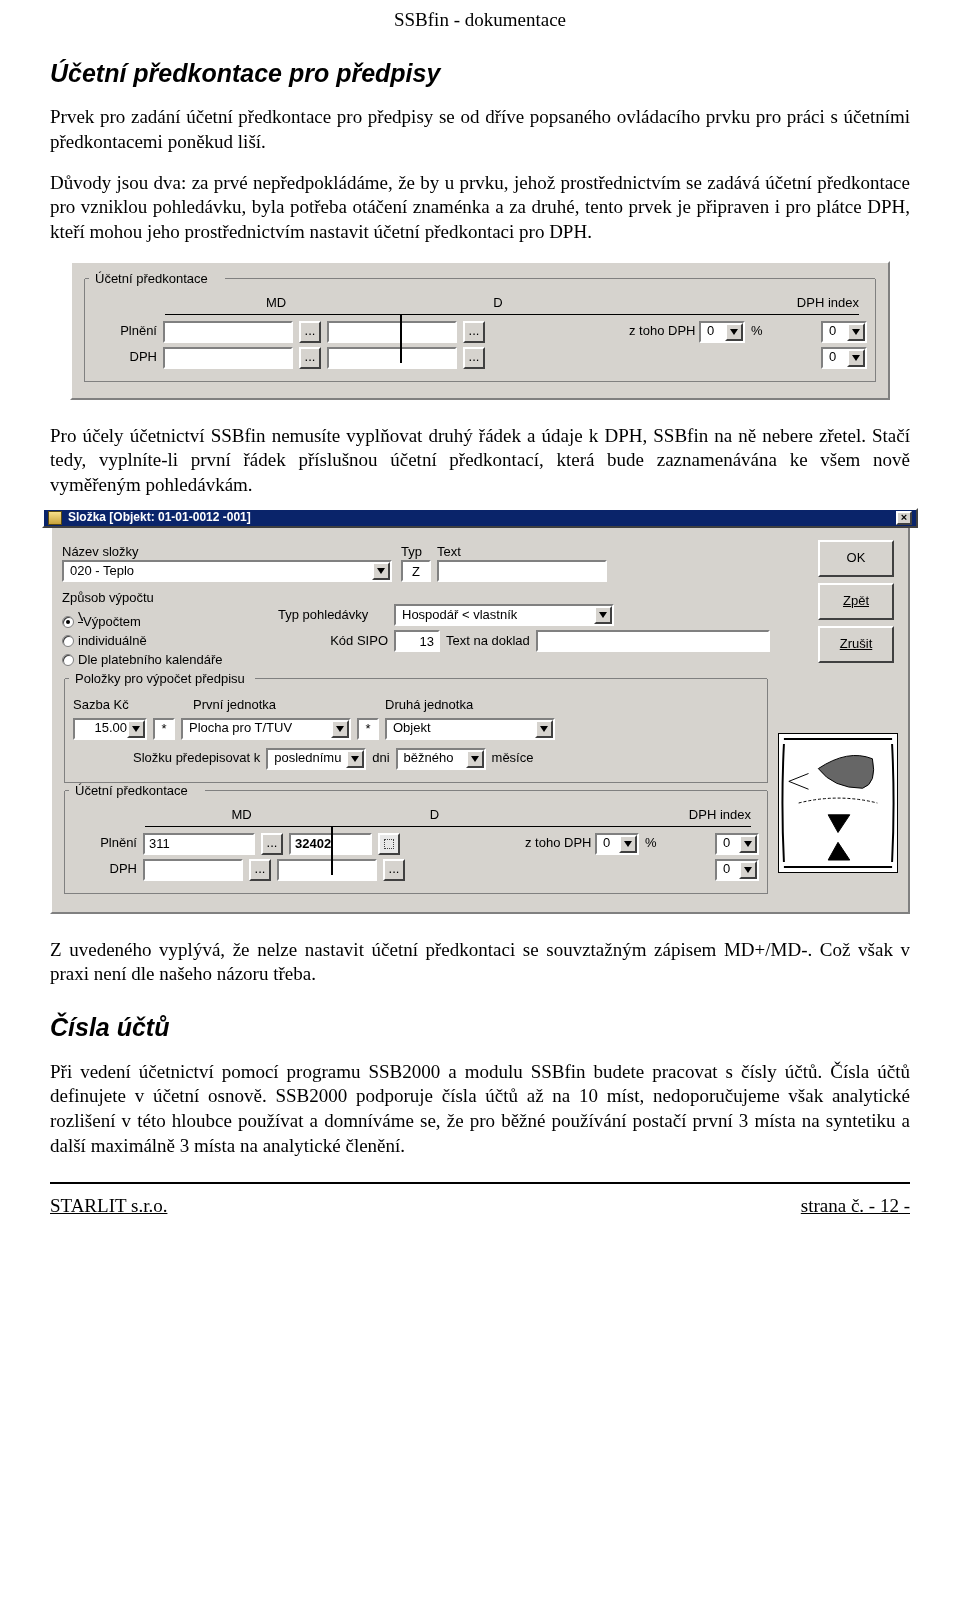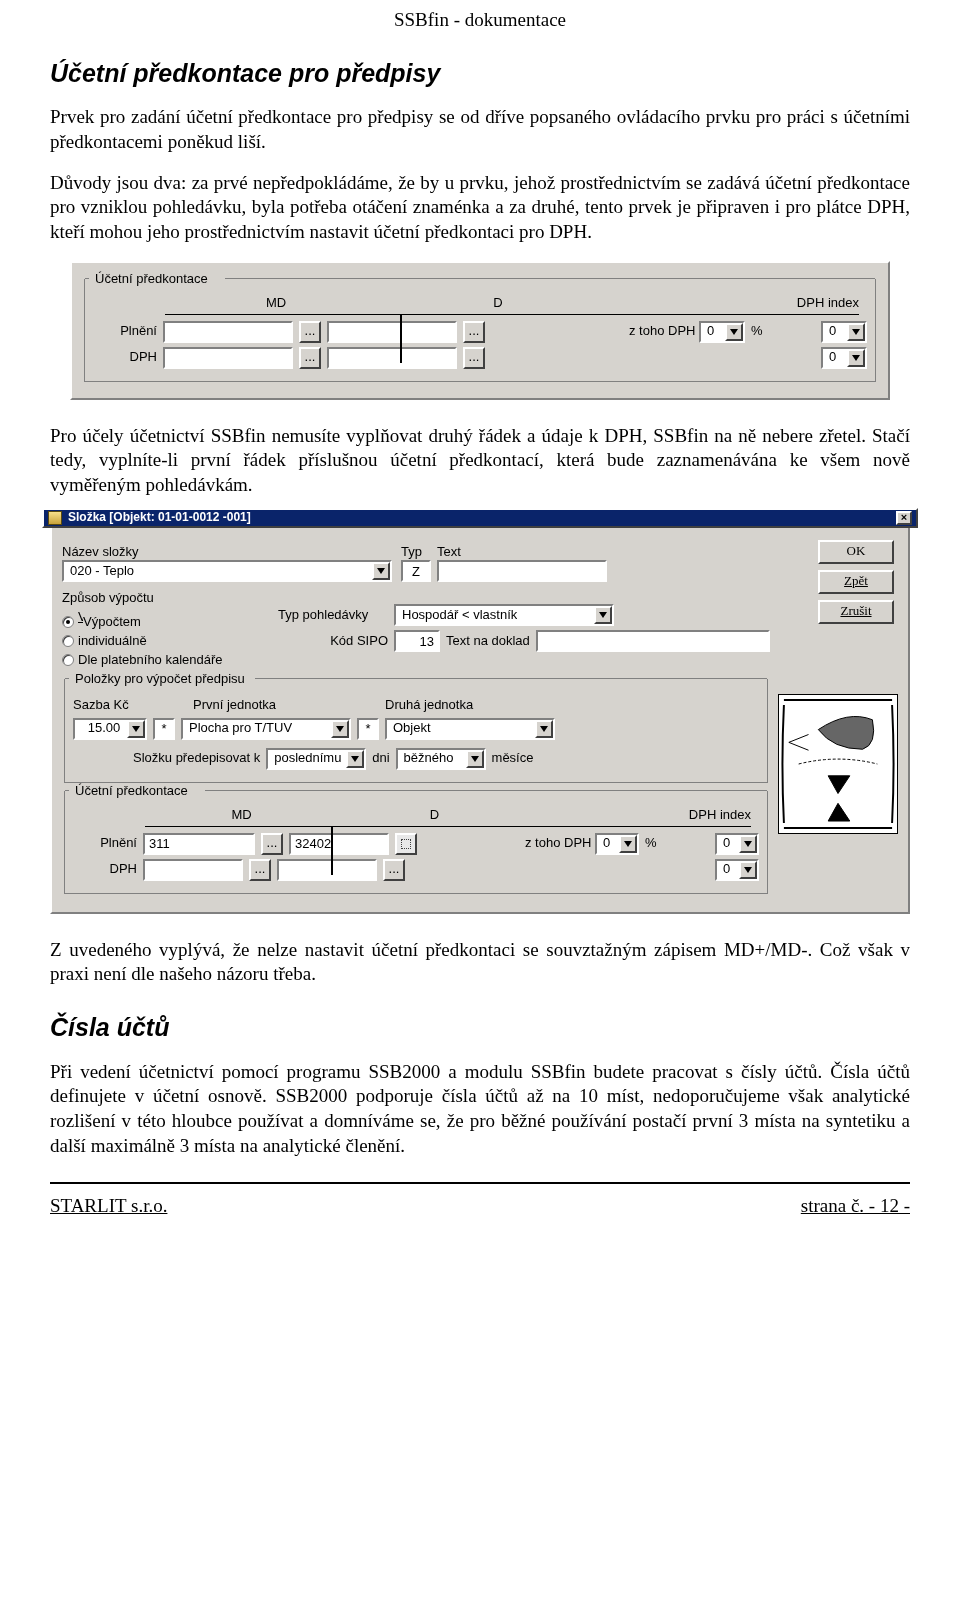--- a/index.html
+++ b/index.html
@@ -58,21 +58,21 @@
   .select { display:flex; align-items:center; justify-content:space-between; padding-right:0; }
   .select .val { padding-left: 2px; overflow:hidden; text-overflow:ellipsis; white-space:nowrap; }
   .btn, .btn-sm, .btn-dd {
     background: #d6d3ce;
     border: 2px solid;
     border-color: #fff #404040 #404040 #fff;
     font-family: inherit; font-size: 13px;
     display: inline-flex; align-items: center; justify-content: center;
     user-select: none;
   }
-  .btn { height: 24px; padding: 0 16px; min-width: 60px; font-family: Liberation Serif, serif; }
+  .btn { height: 37px; padding: 0 16px; min-width: 60px; }
   .btn-sm { width: 22px; height: 22px; padding: 0; }
   .btn-dd { width: 18px; height: 18px; padding:0; }
   .tri-down {
     width:0;height:0;border-left:4px solid transparent;border-right:4px solid transparent;border-top:6px solid #000;
   }
   .underline { text-decoration: underline; }
 
   .radio { display:inline-block; width:12px; height:12px; border-radius:50%; background:#fff; border:1px solid #808080; box-shadow: inset 1px 1px 0 #404040; position:relative; margin-right:4px; vertical-align:-2px;}
   .radio.checked::after { content:""; position:absolute; left:3px; top:3px; width:4px; height:4px; background:#000; border-radius:50%; }
 
@@ -245,21 +245,21 @@
           <span class="fieldset-title">Položky pro výpočet předpisu</span>
 
           <div class="row" style="margin-bottom:0;">
             <span class="lbl" style="width:80px">Sazba Kč</span>
             <span class="lbl" style="width:150px;margin-left:34px">První jednotka</span>
             <span style="width:30px"></span>
             <span class="lbl">Druhá jednotka</span>
           </div>
           <div class="row">
             <div class="select" style="width:74px">
-                <span class="val" style="text-align:center;flex:1">15.00</span>
+                <span class="val" style="text-align:right;flex:1">15.00</span>
                 <span class="btn-dd">
                   <span class="tri-down"></span>
                 </span>
               </div>
             <input class="txt" style="width: 22px; text-align: center;" value="*">
             <div class="select" style="width:170px">
                 <span class="val">Plocha pro T/TUV</span>
                 <span class="btn-dd">
                   <span class="tri-down"></span>
                 </span>
@@ -306,21 +306,21 @@
           </div>
           <div style="display:flex;margin:0 8px 6px 72px;height:1px;background:#000;"></div>
 
           <div class="pk-body" style="position:relative;">
             <div style="position:absolute;left:47%;top:-7px;bottom:6px;width:2px;background:#000;margin-left:-64px;"></div>
 
             <div class="row">
               <span class="lbl" style="width:64px;text-align:right;">Plnění</span>
               <input class="txt" style="width: 112px;" value="311">
               <span class="btn-sm">...</span>
-              <input class="txt" style="width: 100px;" value="32402">
+              <input class="txt" style="width: 83px; font-weight: bold;" value="32402">
               <span class="btn-sm" style="background:#e8e8e8">
                   <span style="width:10px;height:10px;border:1px dotted #404040;display:inline-block"></span>
                 </span>
               <span style="flex:1"></span>
               <span class="lbl">z toho DPH</span>
               <div class="select" style="width:44px">
                   <span class="val">0</span>
                   <span class="btn-dd">
                     <span class="tri-down"></span>
                   </span>

